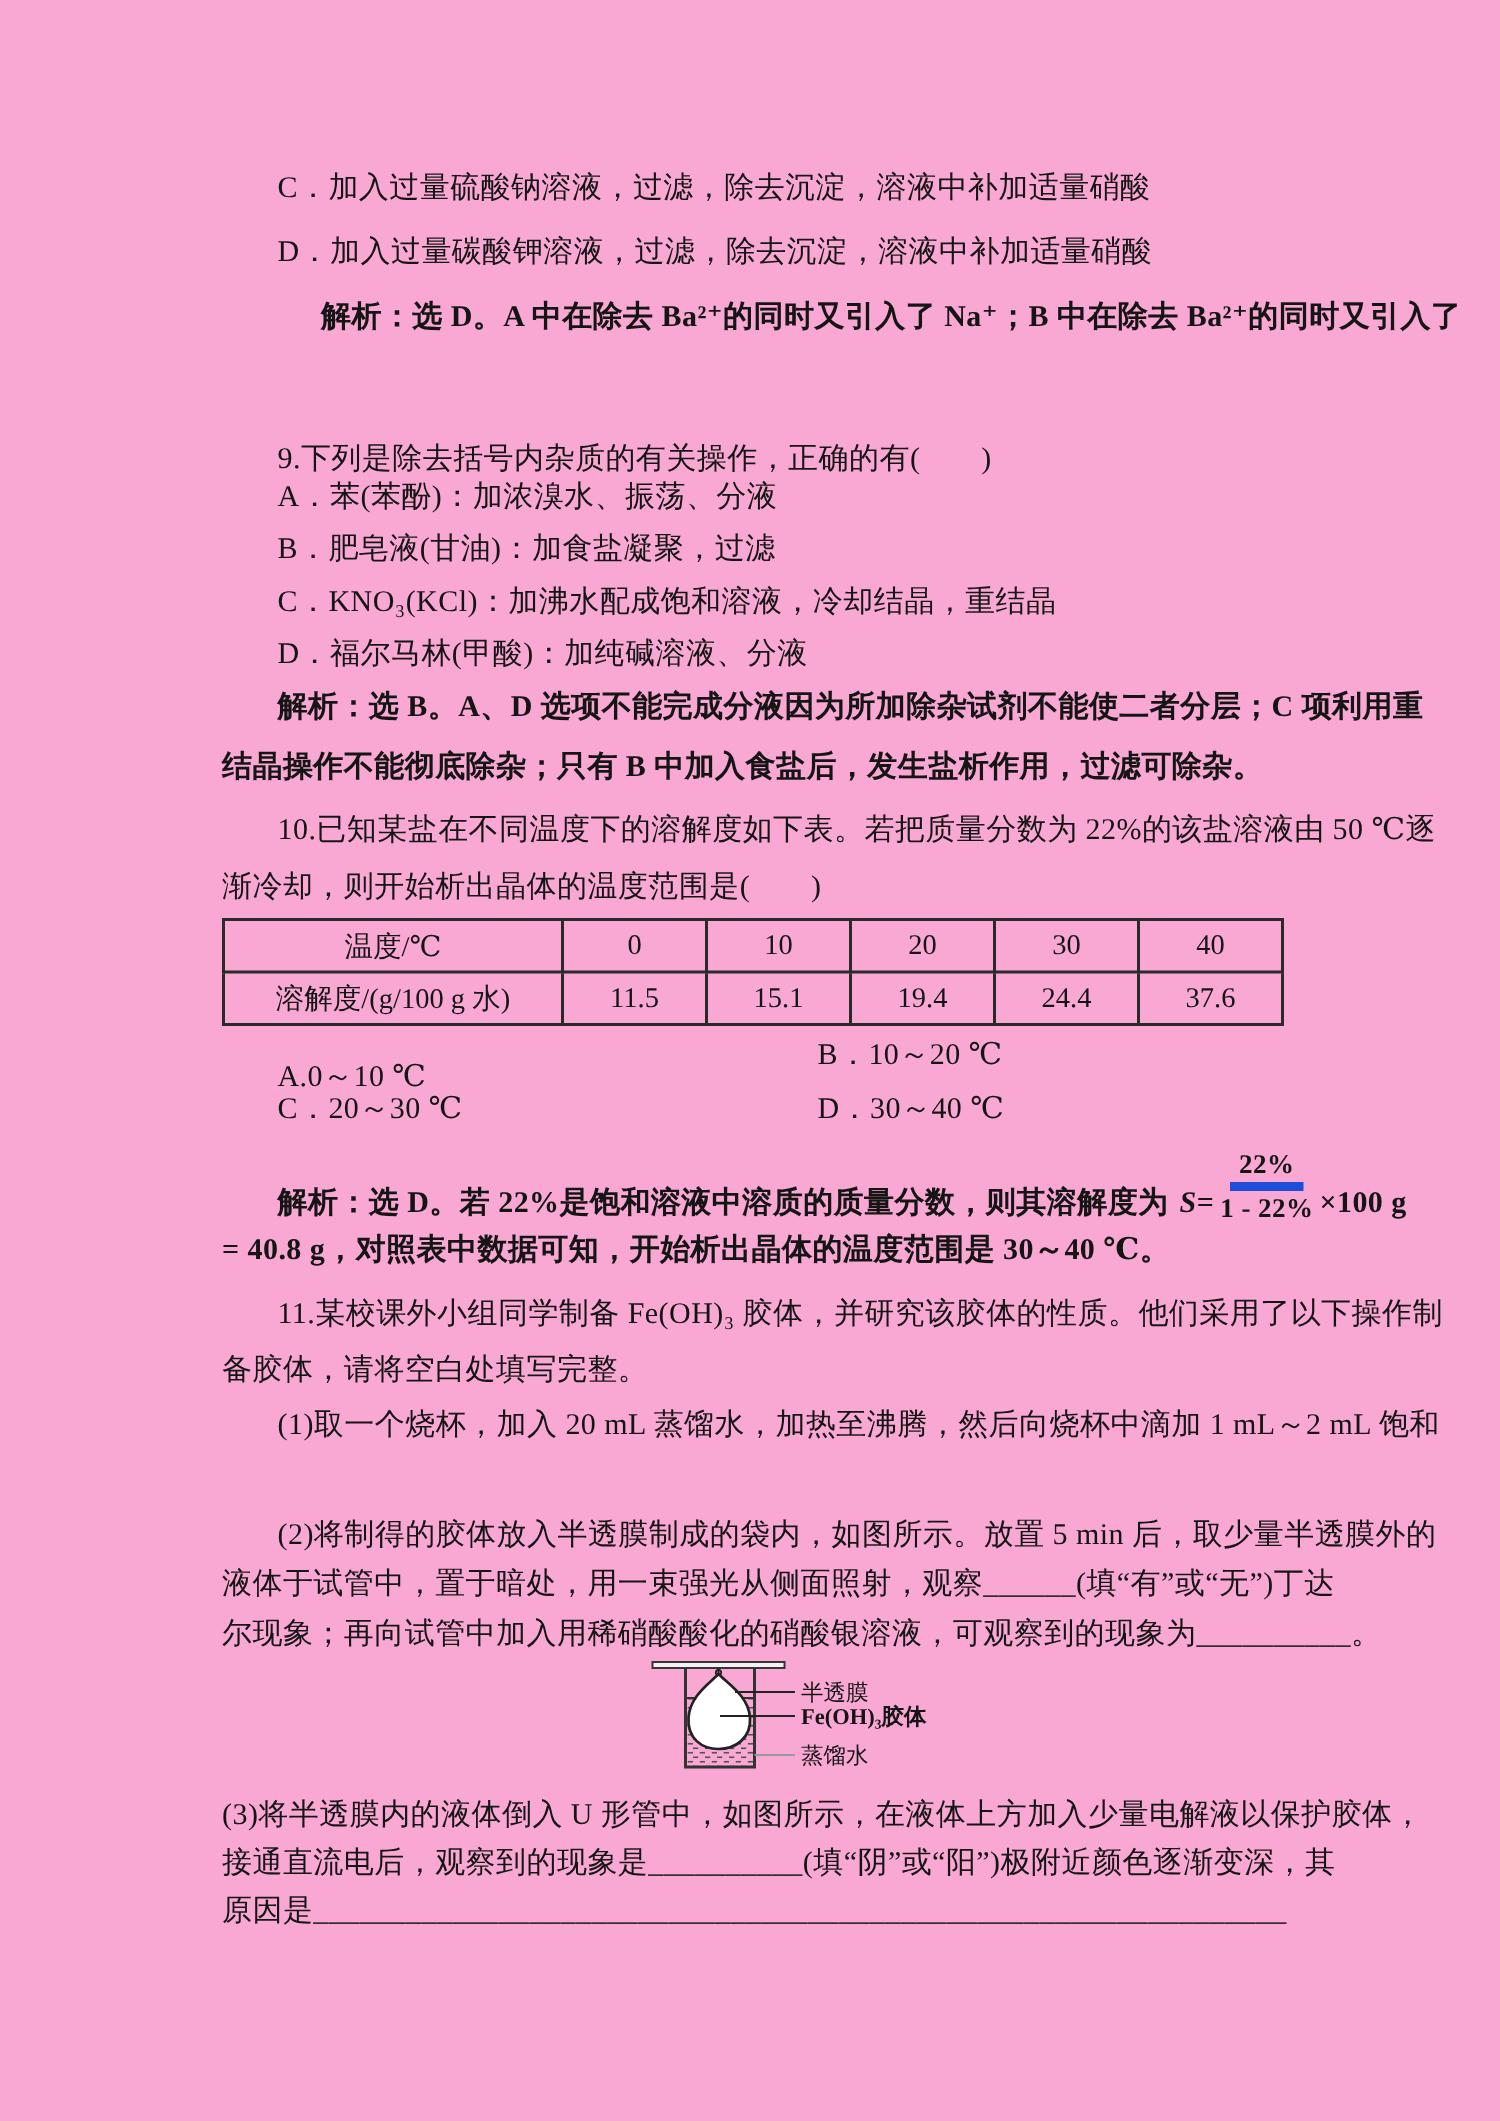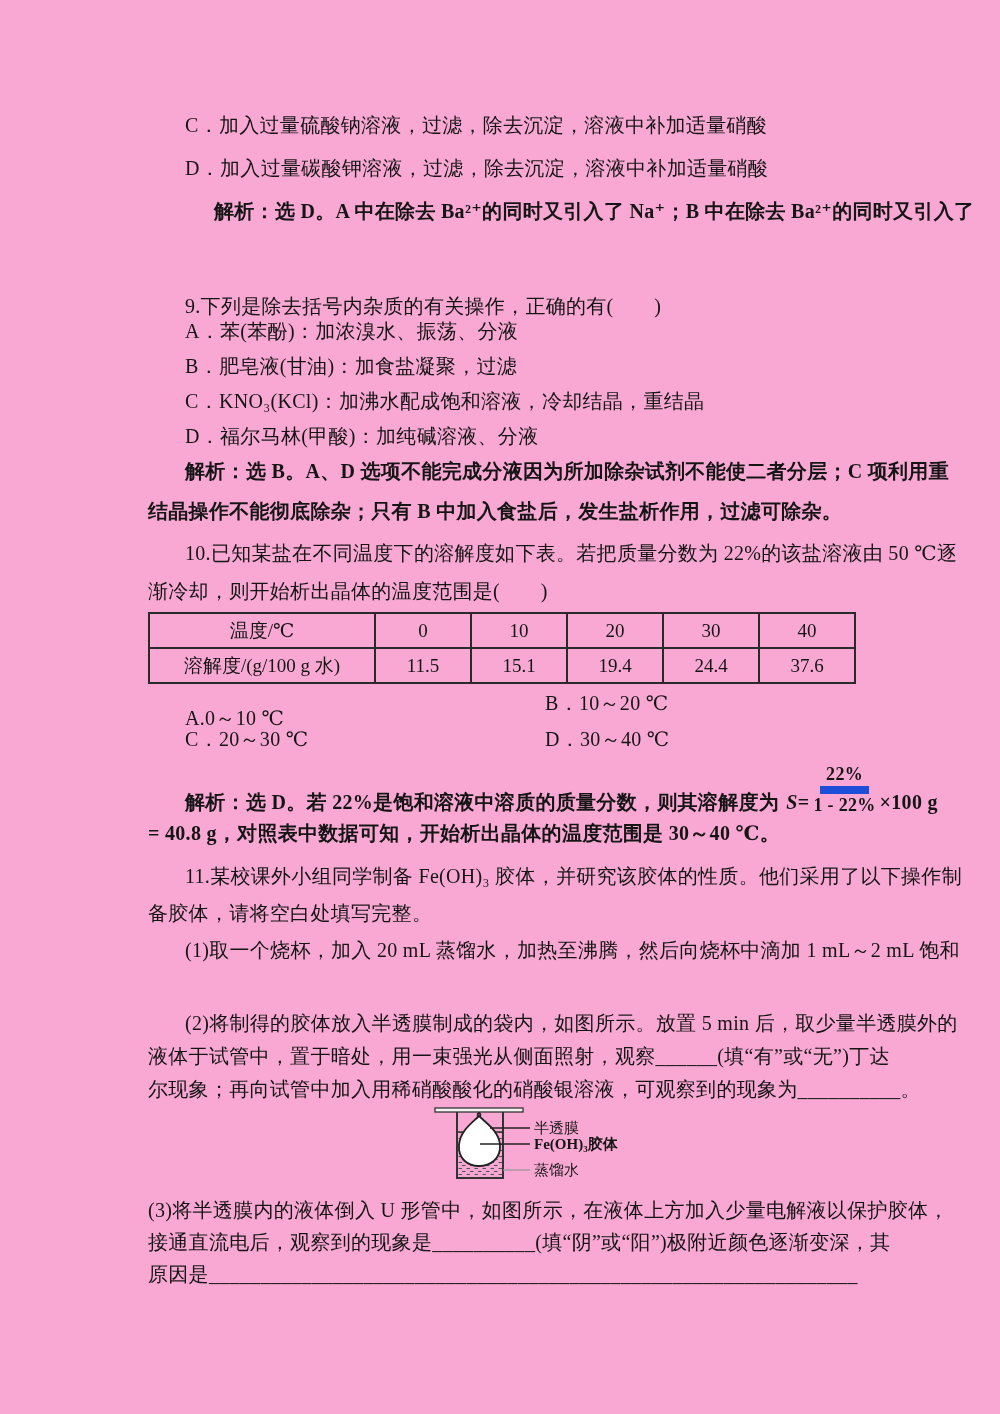--- a/index.html
+++ b/index.html
@@ -23,21 +23,21 @@
   .frac-line{display:flex;align-items:flex-end;}
   .frac{
     display:inline-flex;
     flex-direction:column;
     align-items:center;
     margin:0 4px;
     font-size:18px;
     line-height:21px;
     font-weight:bold;
   }
-  .frac .num{border-bottom:8px solid #1d4ed8;padding:0 6px 1px;}
+  .frac .num{border-bottom:6px solid #1d4ed8;padding:0 6px 1px;}
   .frac .den{padding-top:1px;}
   .s-sym{font-style:italic;font-weight:bold;padding-left:2px;}
   table.sol{
     position:absolute;
     left:148px;
     top:612px;
     border-collapse:collapse;
     table-layout:fixed;
   }
   table.sol td{

